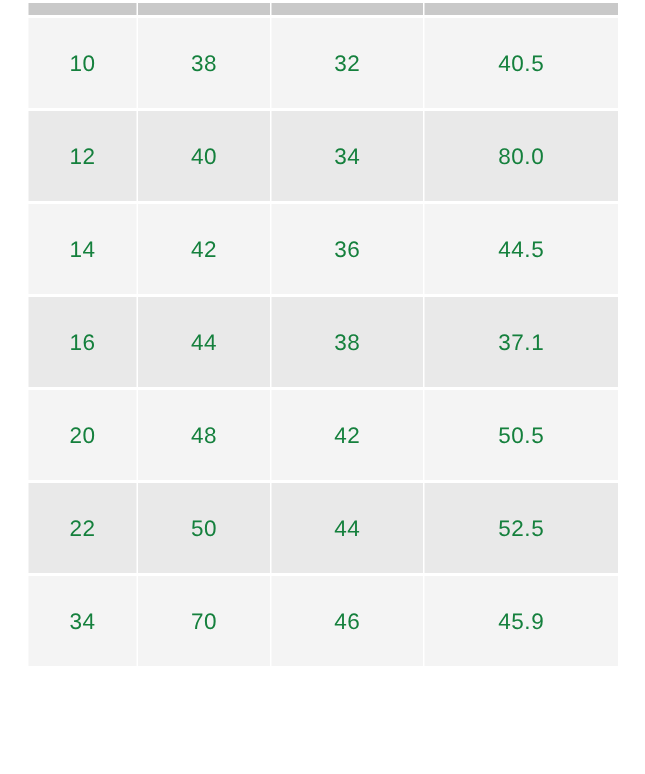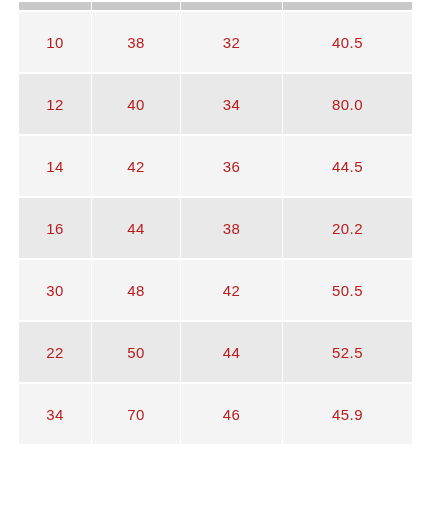--- a/index.html
+++ b/index.html
@@ -51,21 +51,21 @@
   }
 
   tbody td {
     height: 60px;
     padding: 0;
     text-align: center;
     vertical-align: middle;
     font-size: 15px;
     font-weight: 400;
     letter-spacing: 0.4px;
-    color: #b91c1c;
+    color: #15803d;
     background: #f4f4f4;
     border: 0;
   }
 
   tbody tr:nth-child(even) td {
     background: #e9e9e9;
   }
 </style>
 </head>
 <body>
@@ -105,24 +105,24 @@
       <tr>
         <td>14</td>
         <td>42</td>
         <td>36</td>
         <td>44.5</td>
       </tr>
       <tr>
         <td>16</td>
         <td>44</td>
         <td>38</td>
-        <td>20.2</td>
+        <td>37.1</td>
       </tr>
       <tr>
-        <td>30</td>
+        <td>20</td>
         <td>48</td>
         <td>42</td>
         <td>50.5</td>
       </tr>
       <tr>
         <td>22</td>
         <td>50</td>
         <td>44</td>
         <td>52.5</td>
       </tr>

